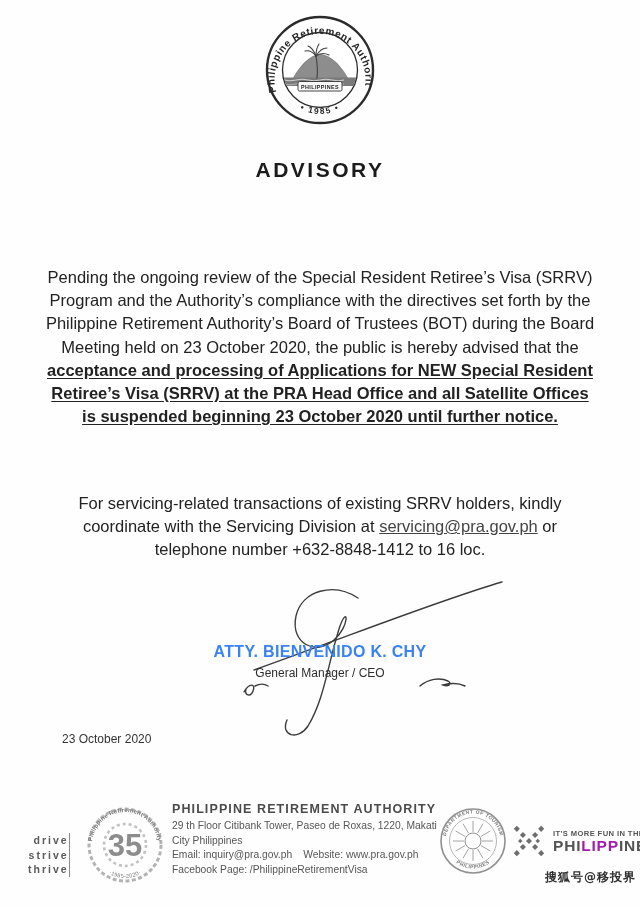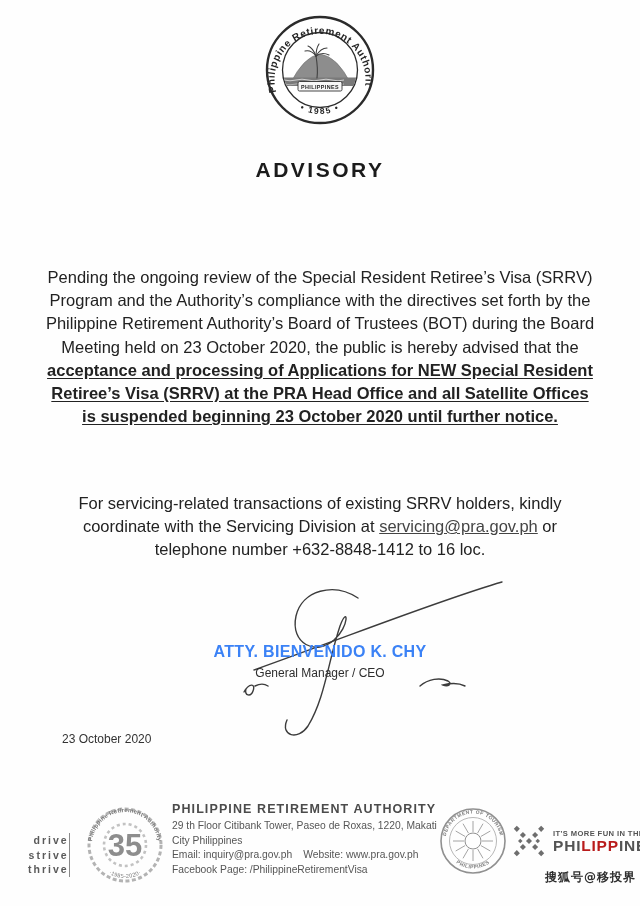--- a/index.html
+++ b/index.html
@@ -52,21 +52,21 @@
     font-size:12.5px;font-weight:bold;letter-spacing:1.1px;color:#4b4b4b;margin:0 0 3px 0;
   }
   .addr .line{font-size:10.3px;color:#565656;line-height:14.6px;}
   .addr .line span{margin-right:11px;}
   .addr .line span:last-child{margin-right:0;}
   .dotseal{position:absolute;left:438px;top:806px;width:70px;height:70px;}
   .funlogo{position:absolute;left:510px;top:822px;display:flex;align-items:center;}
   .funlogo svg{width:38px;height:38px;margin-right:5px;}
   .fun-text .l1{font-size:7.6px;font-weight:bold;letter-spacing:0.4px;color:#545454;}
   .fun-text .l2{font-size:15.5px;font-weight:bold;letter-spacing:0.8px;color:#545454;line-height:16px;}
-  .fun-text .l2 .lite{color:#b91c1c;}
+  .fun-text .l2 .lite{color:#a21caf;}
   .watermark{
     position:absolute;right:4px;top:869px;font-size:12px;font-weight:bold;color:#2e2e2e;
     font-family:"DejaVu Sans","Liberation Sans",sans-serif;letter-spacing:1px;
   }
   .seal-ring-text{font-size:10px;font-weight:bold;letter-spacing:0.6px;fill:#262626;}
   .seal-year-text{font-size:8.5px;font-weight:bold;letter-spacing:1.5px;fill:#262626;}
   .seal-banner-text{font-size:5.4px;font-weight:bold;letter-spacing:0.4px;fill:#1d1d1d;}
   .ring35-text{font-size:6px;letter-spacing:0.2px;fill:#7a7a7a;font-weight:bold;}
   .years35-text{font-size:5.6px;letter-spacing:0.3px;fill:#7a7a7a;}
   .num35{font-size:31px;font-weight:bold;fill:#8d8d8d;}

